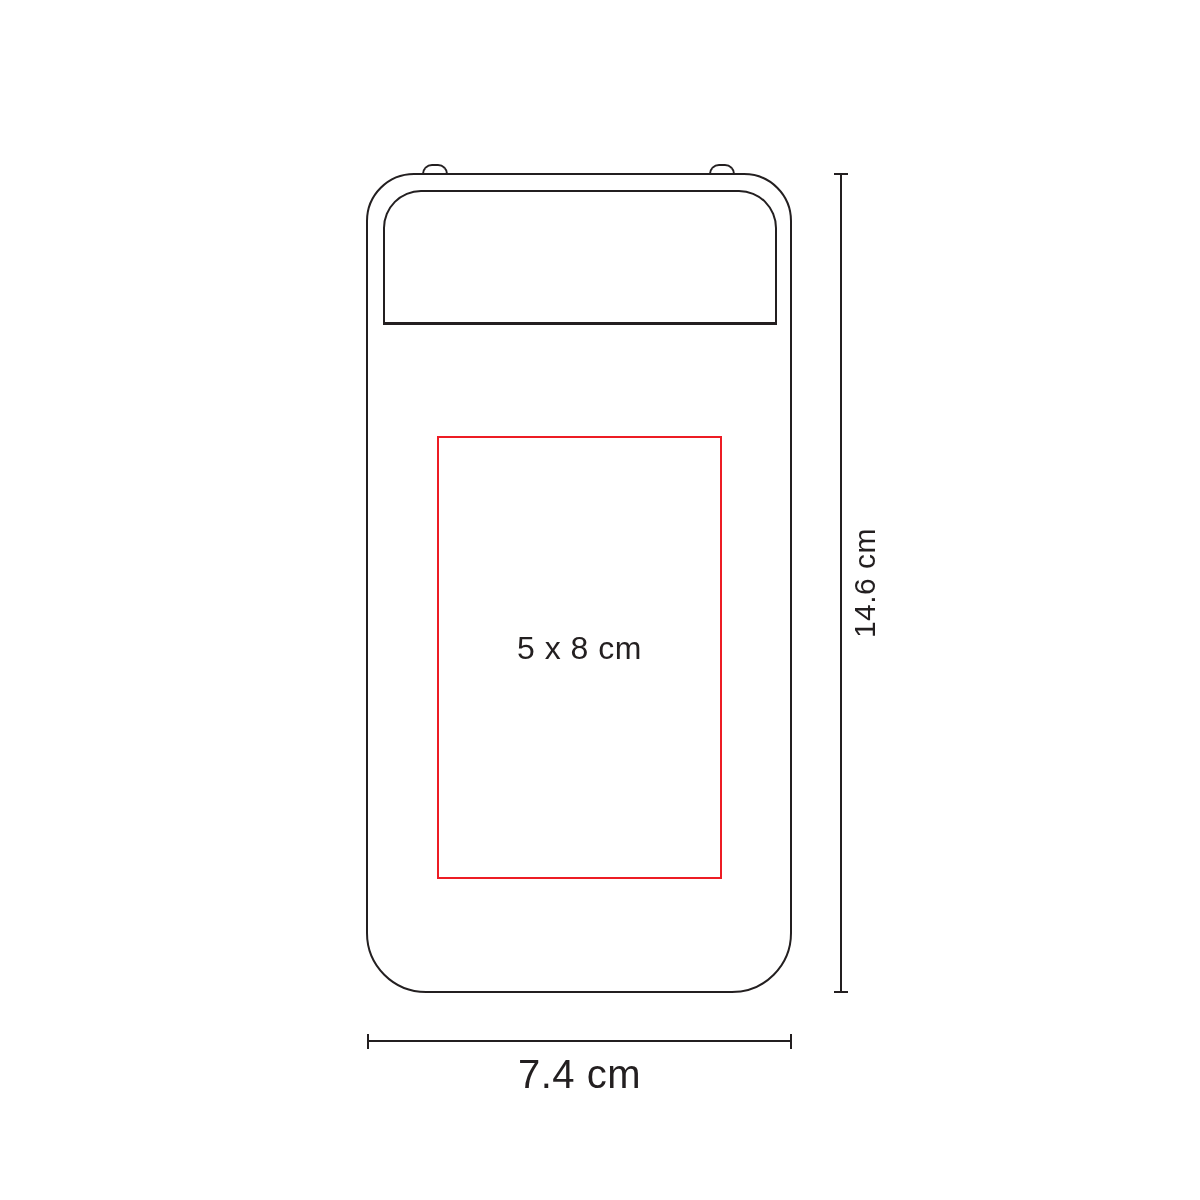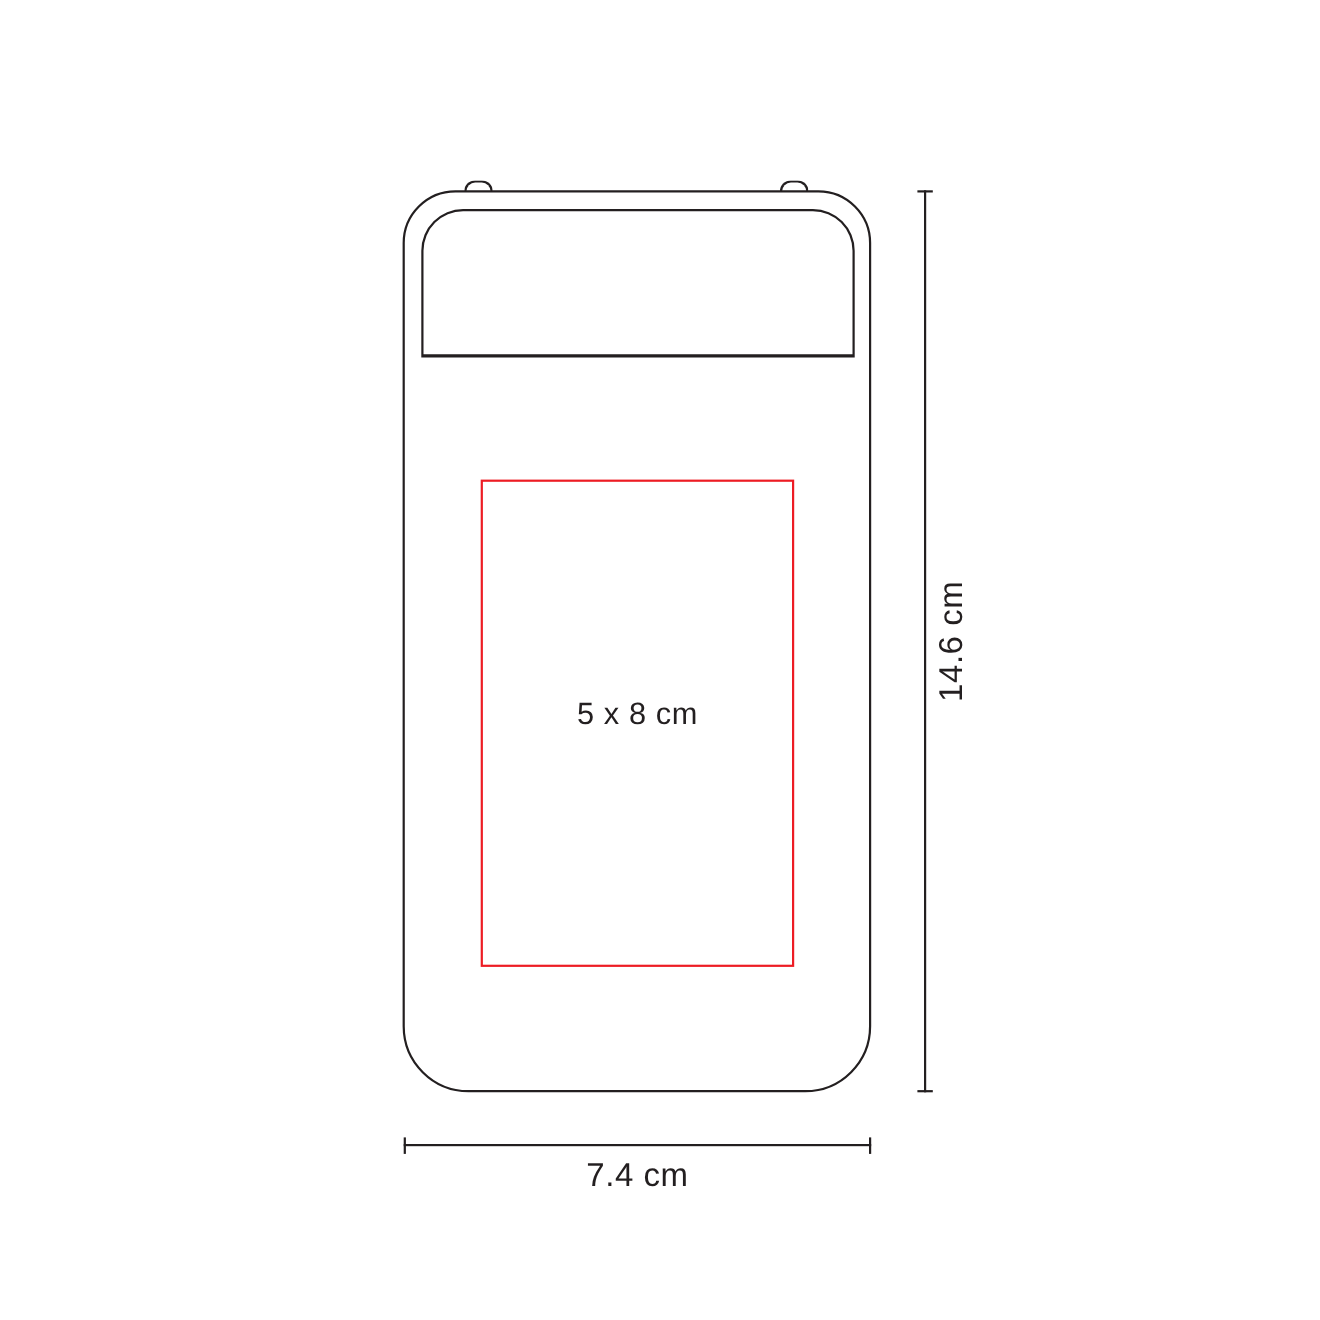--- a/index.html
+++ b/index.html
@@ -63,21 +63,21 @@
     width: 285px;
     height: 443px;
     border: 2px solid var(--accent, #ed1c24);
     box-sizing: border-box;
     display: flex;
     align-items: center;
     justify-content: center;
     padding-bottom: 18px;
   }
   .print-area .label {
-    font-size: 28px;
+    font-size: 32px;
     letter-spacing: 0.5px;
     color: var(--text, #231f20);
   }
 
   
   .dim-line-v {
     position: absolute;
     left: 840px;
     top: 173px;
     width: 2px;
@@ -133,21 +133,21 @@
   }
   .dim-line-h::before { left: 0; }
   .dim-line-h::after  { right: 0; }
 
   .dim-label-h {
     position: absolute;
     left: 367px;
     top: 1052px;
     width: 425px;
     text-align: center;
-    font-size: 30px;
+    font-size: 40px;
     letter-spacing: 0.5px;
   }
 </style>
 </head>
 <body>
 
 <div id="canvas">
 
   <div class="top-bump left"></div>
   <div class="top-bump right"></div>

